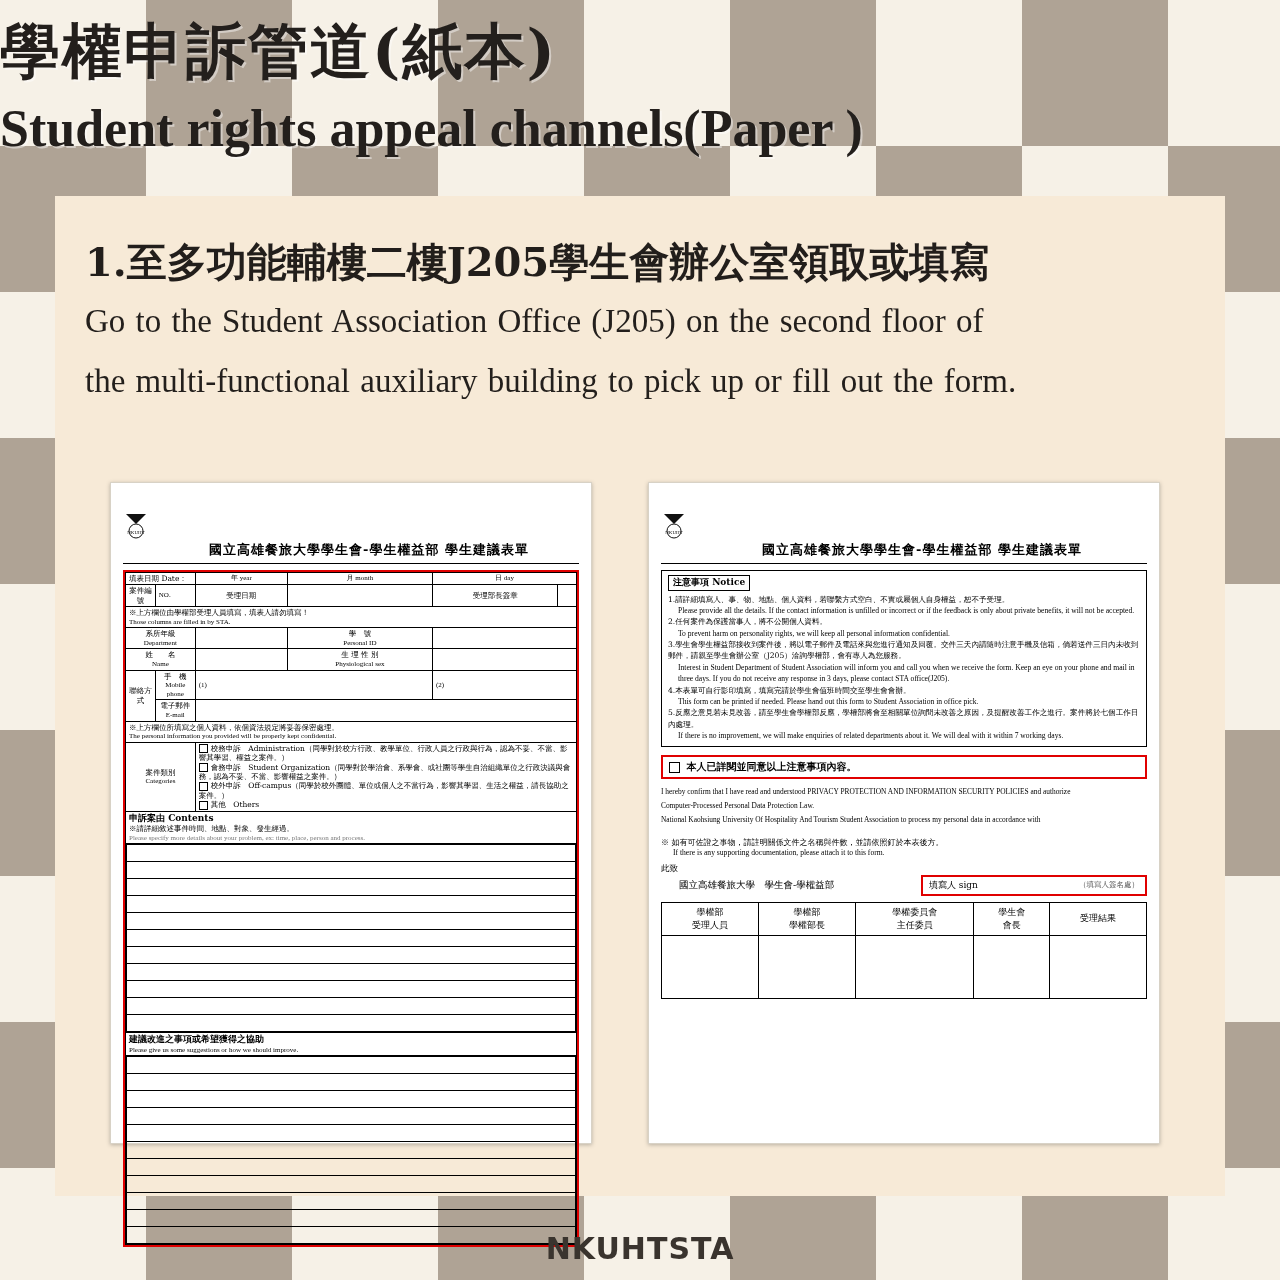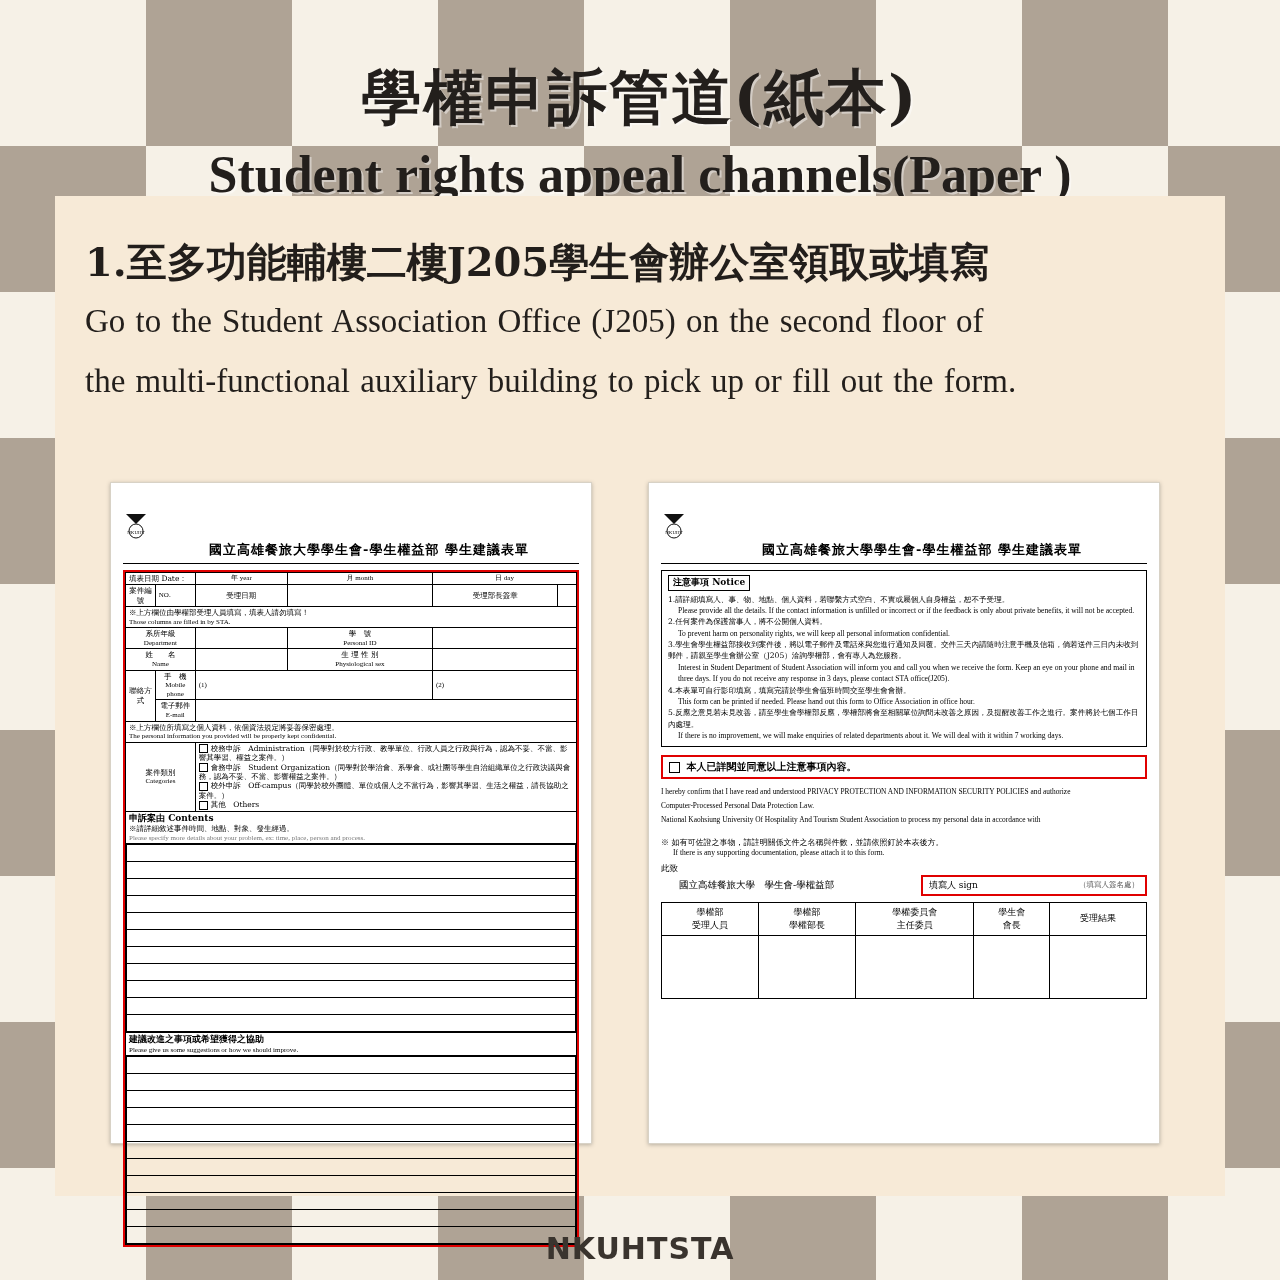--- a/index.html
+++ b/index.html
@@ -17,22 +17,20 @@
     background-image:
       linear-gradient(45deg,#a39687 25%,transparent 25%,transparent 75%,#a39687 75%),
       linear-gradient(45deg,#a39687 25%,transparent 25%,transparent 75%,#a39687 75%);
     background-size:292px 292px;
     background-position:0 0,146px 146px;
     opacity:.85;
   }
   
   #titlewrap{
     position:absolute;top:0;left:0;right:0;height:152px;
-    text-align:center;
-    margin-top:46px;
   }
   .t-cn{
     font-family:"DejaVu Serif", serif;
     font-size:60px;font-weight:bold;color:#231f1c;
     letter-spacing:2px;
     margin-top:12px;
     text-shadow:2px 2px 0 rgba(255,255,255,.45);
   }
   .t-en{
     font-family:"Liberation Serif", serif;
@@ -340,21 +338,21 @@
       <div>
         <div class="n-cn">2.任何案件為保護當事人，將不公開個人資料。</div>
         <div class="n-en" style="padding-left:10px">To prevent harm on personality rights, we will keep all personal information confidential.</div>
       </div>
       <div>
         <div class="n-cn">3.學生會學生權益部接收到案件後，將以電子郵件及電話來與您進行通知及回覆。交件三天內請隨時注意手機及信箱，倘若送件三日內未收到郵件，請親至學生會辦公室（J205）洽詢學權部，會有專人為您服務。</div>
         <div class="n-en" style="padding-left:10px">Interest in Student Department of Student Association will inform you and call you when we receive the form. Keep an eye on your phone and mail in three days. If you do not receive any response in 3 days, please contact STA office(J205).</div>
       </div>
       <div>
         <div class="n-cn">4.本表單可自行影印填寫，填寫完請於學生會值班時間交至學生會會辦。</div>
-        <div class="n-en" style="padding-left:10px">This form can be printed if needed. Please hand out this form to Office Association in office hour.</div>
+        <div class="n-en" style="padding-left:10px">This form can be printed if needed. Please hand out this form to Student Association in office pick.</div>
       </div>
       <div>
         <div class="n-cn">5.反應之意見若未見改善，請至學生會學權部反應，學權部將會至相關單位詢問未改善之原因，及提醒改善工作之進行。案件將於七個工作日內處理。</div>
         <div class="n-en" style="padding-left:10px">If there is no improvement, we will make enquiries of related departments about it. We will deal with it within 7 working days.</div>
       </div>
     </div>
 
     <div class="agree">
       <span class="chk" style="width:9px;height:9px"></span>
       <span>本人已詳閱並同意以上注意事項內容。</span>

